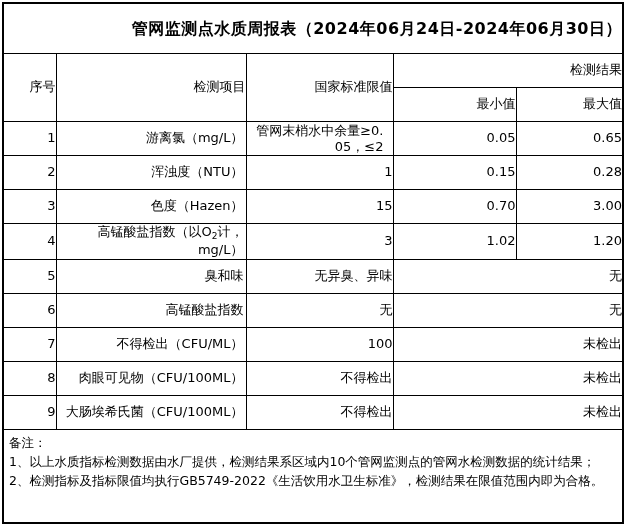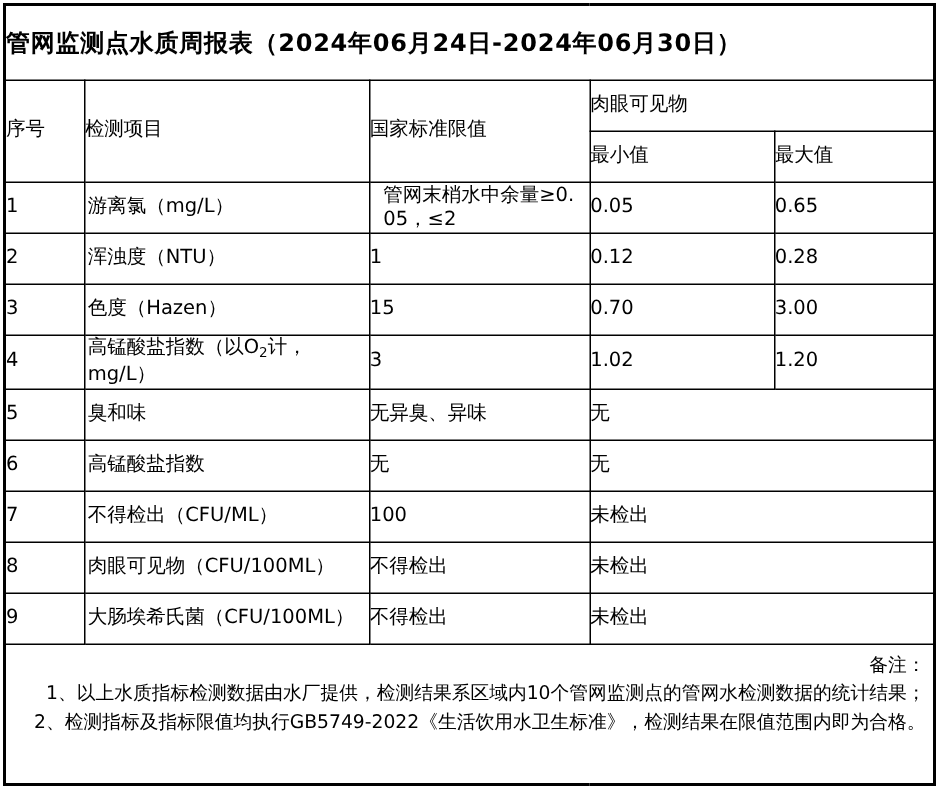--- a/index.html
+++ b/index.html
@@ -13,21 +13,21 @@
   }
   table.report {
     border-collapse: collapse;
     table-layout: fixed;
     width: 620px;
     margin: 2px;
     border: 2px solid #000;
   }
   td {
     border: 1px solid #000;
-    text-align: left;
+    text-align: right;
     vertical-align: middle;
     font-size: 13px;
     padding: 0;
     overflow: hidden;
     line-height: 1.25;
   }
   tr.title-row td {
     height: 49px;
     font-size: 16px;
     font-weight: bold;
@@ -45,21 +45,21 @@
     margin: 0 auto;
     line-height: 1.2;
     word-break: break-all;
   }
   .sub2 {
     font-size: 9px;
     vertical-align: -3px;
   }
   tr.notes-row td {
     height: 86px;
-    text-align: right;
+    text-align: left;
     vertical-align: top;
     padding: 3px 5px;
     font-size: 12.5px;
     line-height: 1.55;
   }
   .item-cell { padding: 0 2px; }
 </style>
 </head>
 <body>
 
@@ -74,42 +74,42 @@
 
   <tbody>
       <tr class="title-row">
     <td colspan="5">管网监测点水质周报表（2024年06月24日-2024年06月30日）</td>
   </tr>
 
   <tr class="header-row">
     <td rowspan="2">序号</td>
     <td rowspan="2">检测项目</td>
     <td rowspan="2">国家标准限值</td>
-    <td colspan="2">肉眼可见物</td>
+    <td colspan="2">检测结果</td>
   </tr>
   <tr class="header-row">
     <td>最小值</td>
     <td>最大值</td>
   </tr>
 
   <tr class="data-row">
     <td>1</td>
     <td class="item-cell">游离氯（mg/L）</td>
     <td>
           <div class="standard-wrap">管网末梢水中余量≥0.05，≤2</div>
         </td>
     <td>0.05</td>
     <td>0.65</td>
   </tr>
 
   <tr class="data-row">
     <td>2</td>
     <td class="item-cell">浑浊度（NTU）</td>
     <td>1</td>
-    <td>0.12</td>
+    <td>0.15</td>
     <td>0.28</td>
   </tr>
 
   <tr class="data-row">
     <td>3</td>
     <td class="item-cell">色度（Hazen）</td>
     <td>15</td>
     <td>0.70</td>
     <td>3.00</td>
   </tr>

